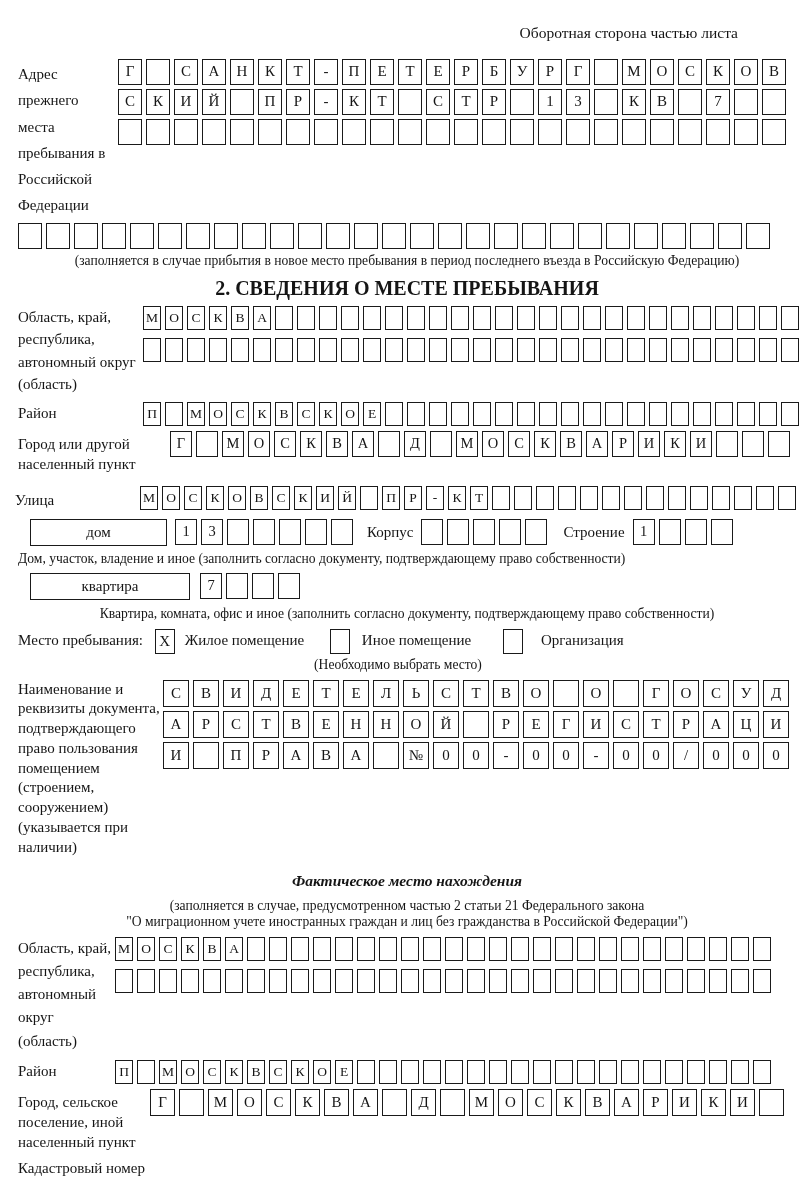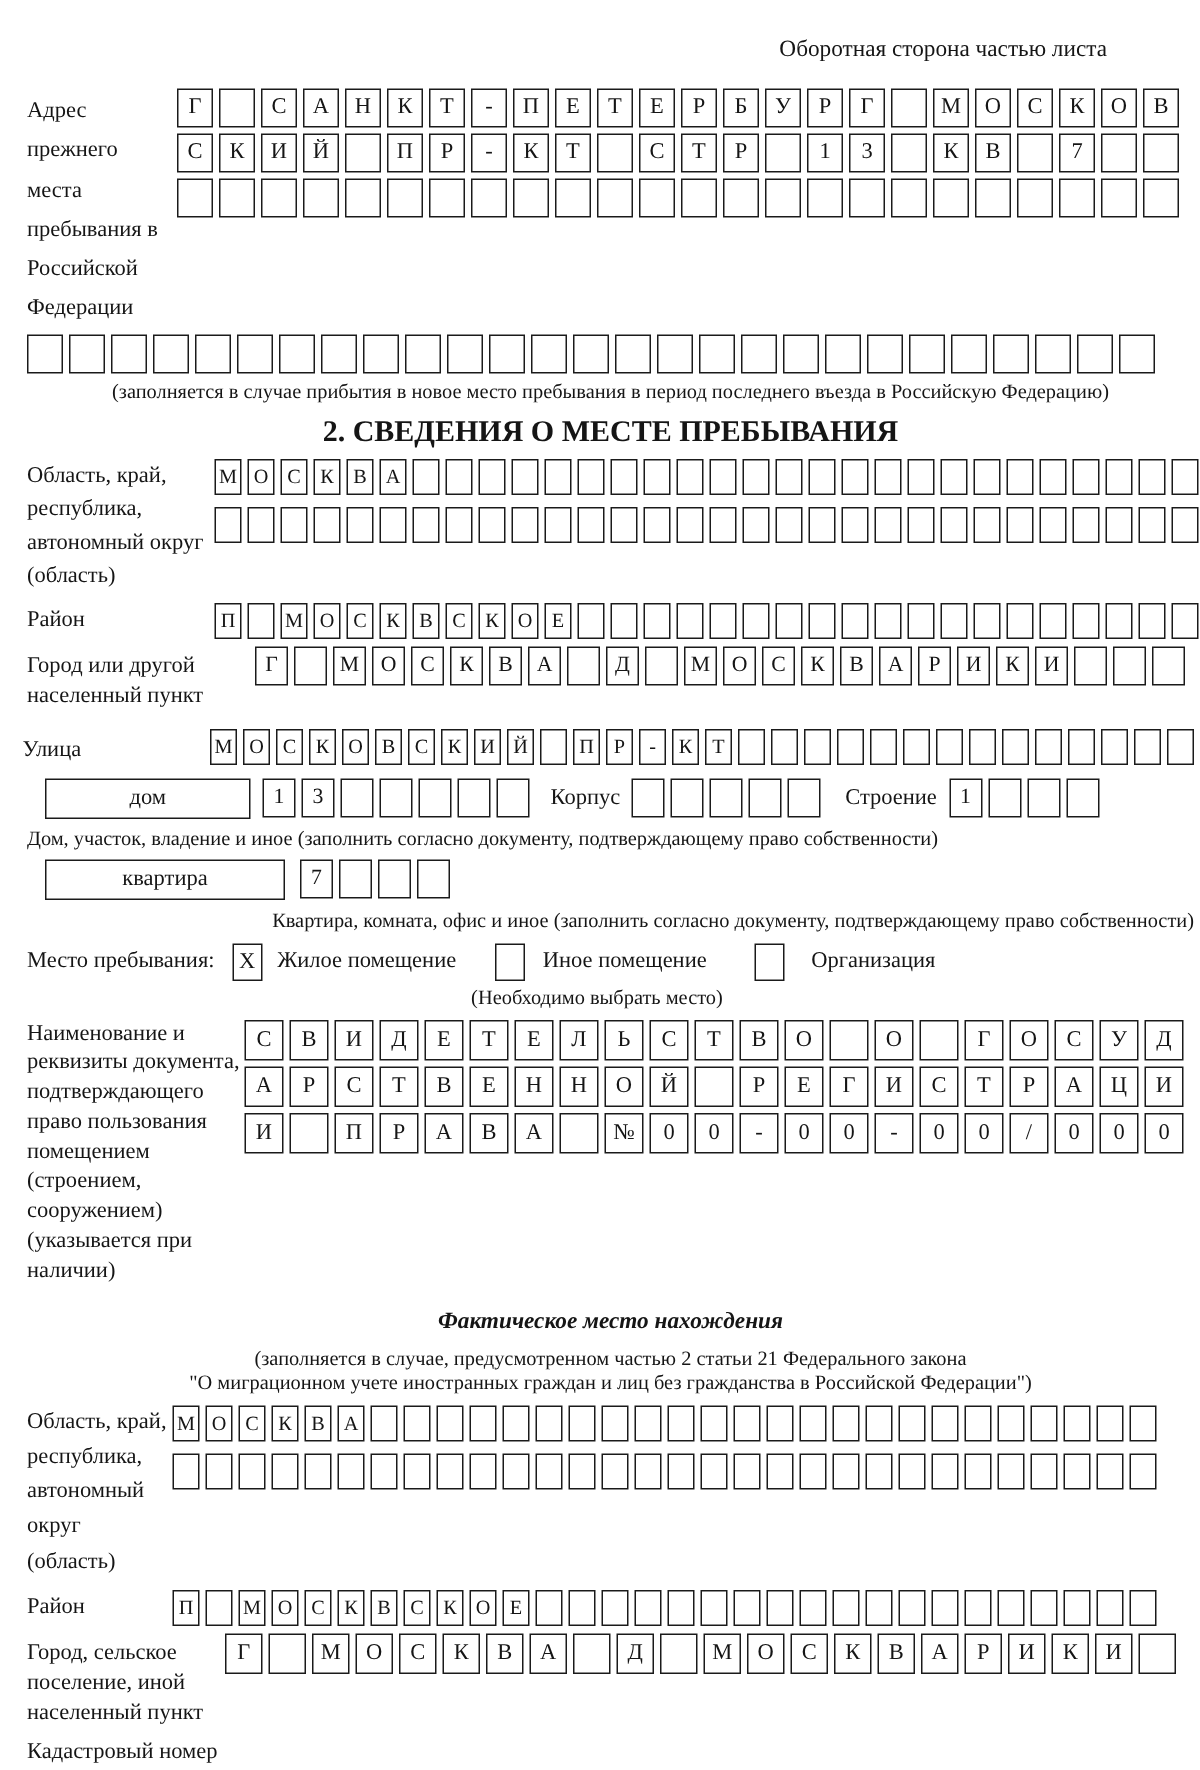--- a/index.html
+++ b/index.html
@@ -359,21 +359,21 @@
 
   <div class="frow" style="margin-top:6px;margin-left:12px;align-items:center;">
     <div class="wbox" style="width:160px;">квартира</div>
     <div class="grid cw22" style="margin-left:10px;">
         <span class="cell">7</span>
         <span class="cell"></span>
         <span class="cell"></span>
         <span class="cell"></span>
       </div>
   </div>
-  <div class="note" style="text-align:right;margin-top:6px;">Квартира, комната, офис и иное (заполнить согласно документу, подтверждающему право собственности)</div>
+  <div class="note" style="text-align:center;margin-top:6px;">Квартира, комната, офис и иное (заполнить согласно документу, подтверждающему право собственности)</div>
 
   <div style="margin-top:7px;font-size:15px;">
     <span>Место пребывания:</span>
     <span class="chk" style="margin:0 10px 0 8px;">X</span><span>Жилое помещение</span>
     <span class="chk" style="margin:0 12px 0 22px;"></span><span>Иное помещение</span>
     <span class="chk" style="margin:0 18px 0 28px;"></span><span>Организация</span>
   </div>
   <div class="note" style="width:420px;margin-left:170px;margin-top:3px;">(Необходимо выбрать место)</div>
 
   <div class="frow" style="margin-top:7px;">

